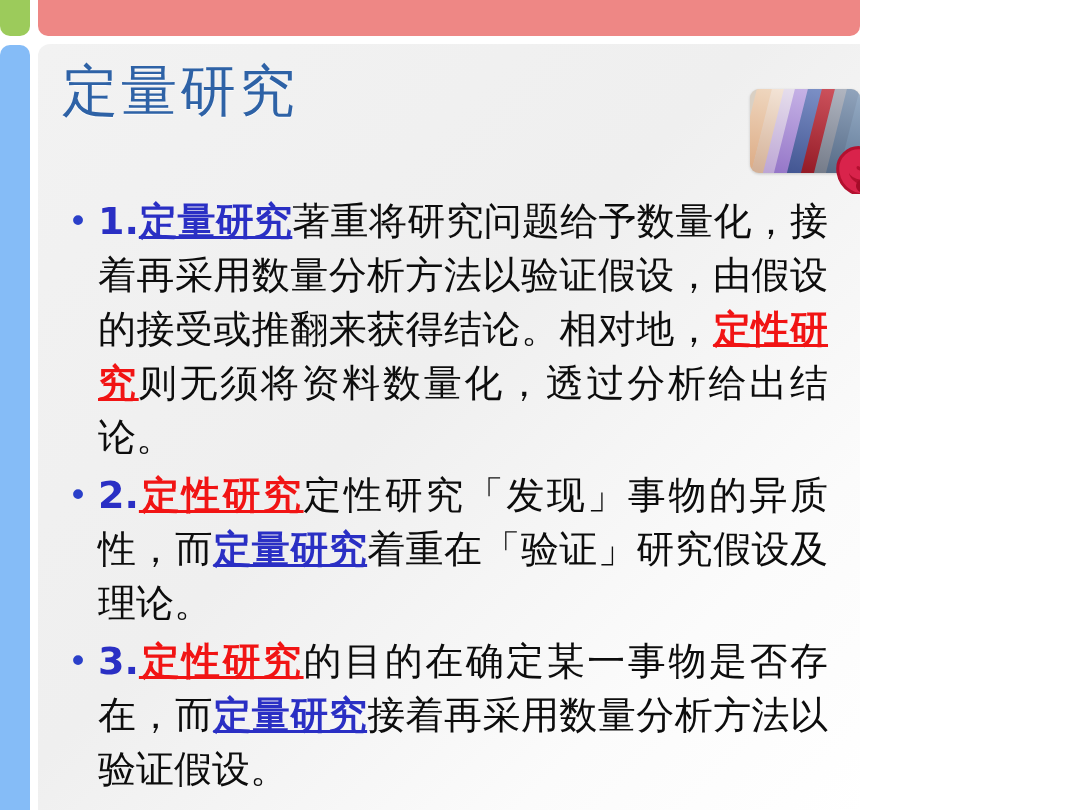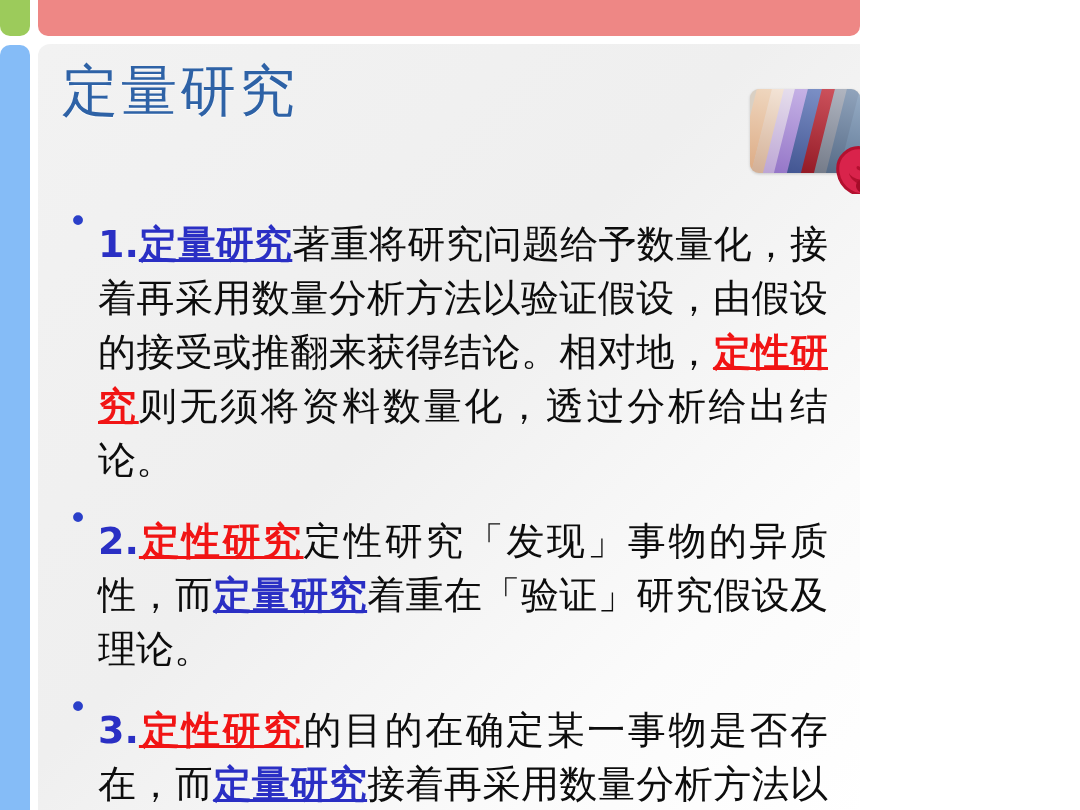--- a/index.html
+++ b/index.html
@@ -212,21 +212,20 @@
     user-select: none;
   }
   .bullet-text {
     flex: 1 1 auto;
     font-size: 38px;
     line-height: 54px;
     color: #0D0D0D;
     letter-spacing: 0px;
     text-align: justify;
     text-justify: inter-character;
-    margin-top: 23px;
   }
   .t-blue {
     color: #2A2FC4;
     font-weight: bold;
     text-decoration: underline;
     text-decoration-thickness: 3px;
     text-underline-offset: 2px;
   }
   .t-blue-plain {
     color: #2A2FC4;

